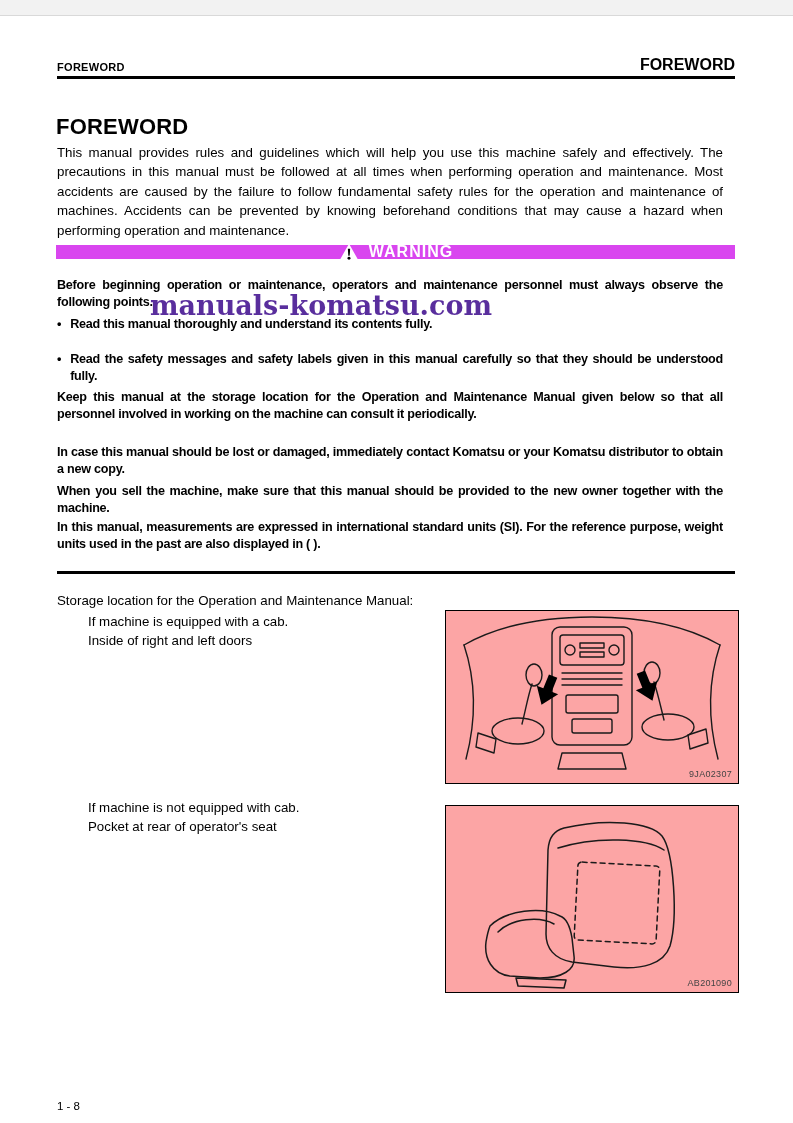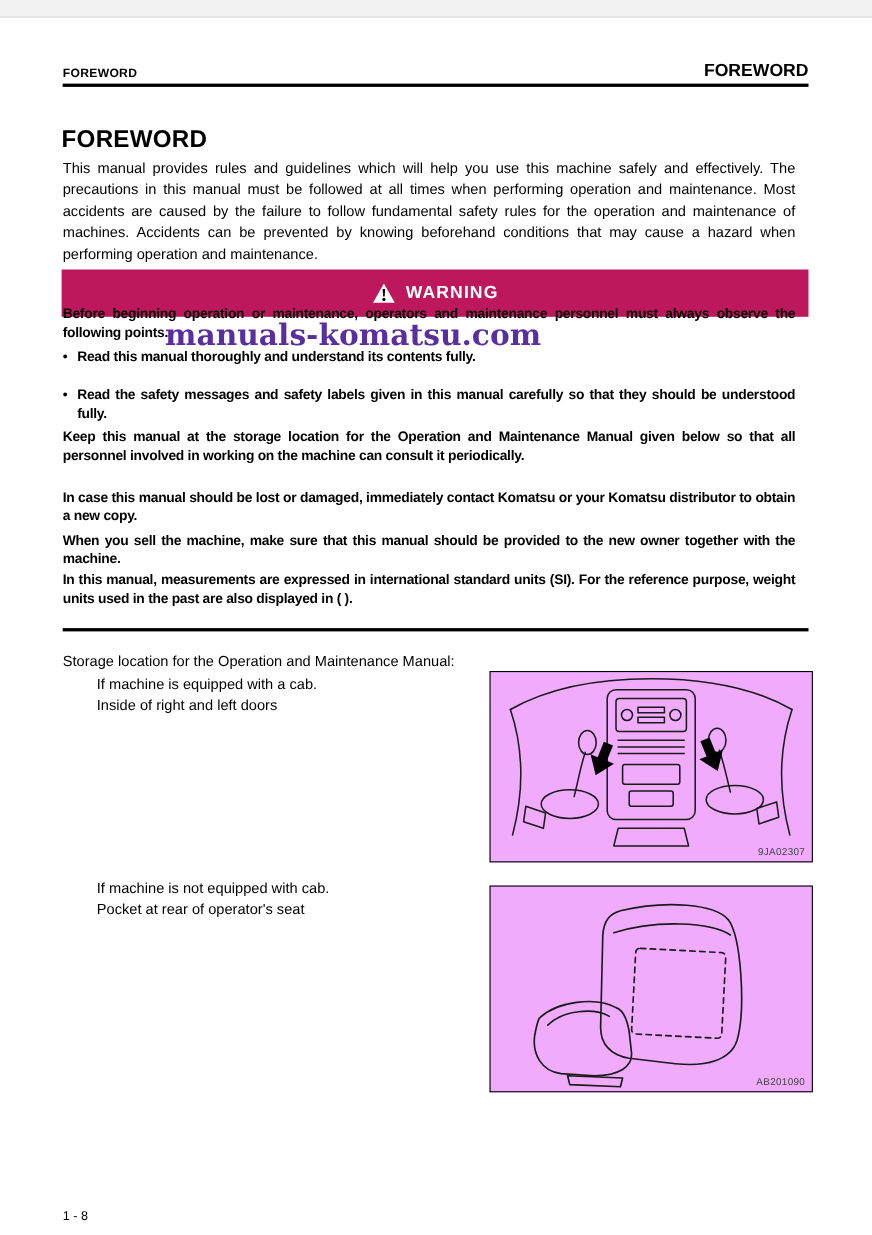--- a/index.html
+++ b/index.html
@@ -15,21 +15,21 @@
   }
   
   .running-left{position:absolute;left:57px;top:45px;font-size:11px;font-weight:bold;letter-spacing:.3px;}
   .running-right{position:absolute;right:58px;top:40px;font-size:16px;font-weight:bold;}
   .header-rule{position:absolute;left:57px;right:58px;top:60px;height:3px;background:#000;}
   
   .title{position:absolute;left:56px;top:98px;margin:0;font-size:22px;font-weight:bold;letter-spacing:.2px;}
   .intro{position:absolute;left:57px;top:127px;width:666px;margin:0;
     font-size:13.3px;line-height:19.4px;text-align:justify;}
   
-  .warning-banner{position:absolute;left:56px;right:58px;top:229px;height:43px;background:#be185d;
+  .warning-banner{position:absolute;left:56px;right:58px;top:229px;height:14px;background:#d946ef;
     display:flex;align-items:center;justify-content:center;gap:9px;}
   .warning-label{color:#fff;font-size:16px;font-weight:bold;letter-spacing:1px;}
   .warning-icon{display:flex;align-items:center;}
   
   .warn{position:absolute;left:57px;width:666px;margin:0;
     font-size:12.6px;font-weight:bold;line-height:17px;letter-spacing:-.25px;text-align:justify;}
   .warn-lead{top:261px;}
   .bullet{display:flex;}
   .bullet::before{content:"•";margin-right:9px;font-weight:bold;}
   .bullet1{top:300px;}
@@ -43,21 +43,21 @@
     font-family:"DejaVu Serif", serif;font-size:27px;font-weight:bold;opacity:.92;}
   
   .section-rule{position:absolute;left:57px;right:58px;top:555px;height:3px;background:#000;}
   .plain{position:absolute;margin:0;font-size:13.3px;line-height:19px;}
   .storage-heading{left:57px;top:575px;}
   .cab-line1{left:88px;top:596px;}
   .cab-line2{left:88px;top:615px;}
   .nocab-line1{left:88px;top:782px;}
   .nocab-line2{left:88px;top:801px;}
   
-  .fig{position:absolute;margin:0;background:#f0abfc;border:1px solid #000;text-align:right;}
+  .fig{position:absolute;margin:0;background:#fca5a5;border:1px solid #000;text-align:right;}
   .fig1{left:445px;top:594px;width:292px;height:172px;}
   .fig2{left:445px;top:789px;width:292px;height:186px;}
   .fig svg{display:block;width:100%;height:100%;}
   .fig-code{position:absolute;right:6px;bottom:4px;font-size:9px;color:#444;letter-spacing:.3px;}
   
   .page-number{position:absolute;left:57px;top:1084px;font-size:11.5px;}
 </style>
 </head>
 <body>
 

